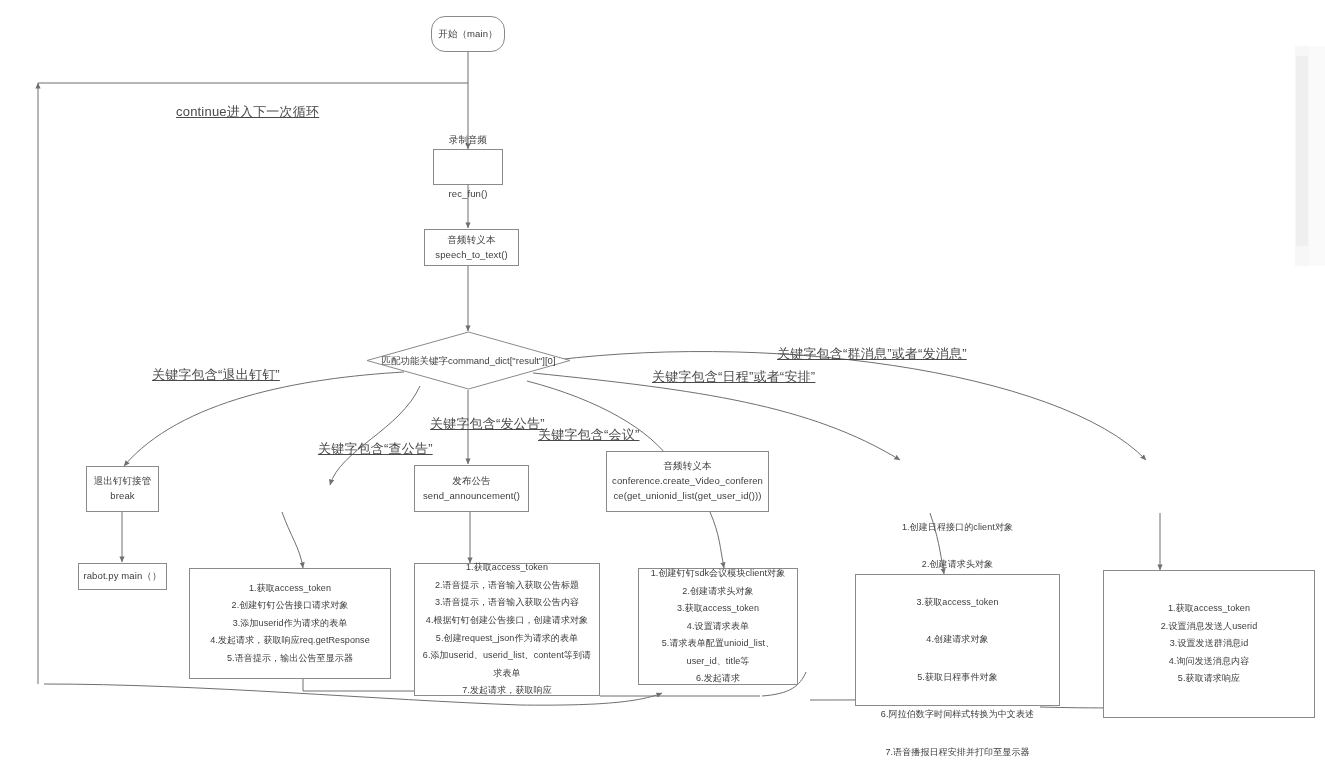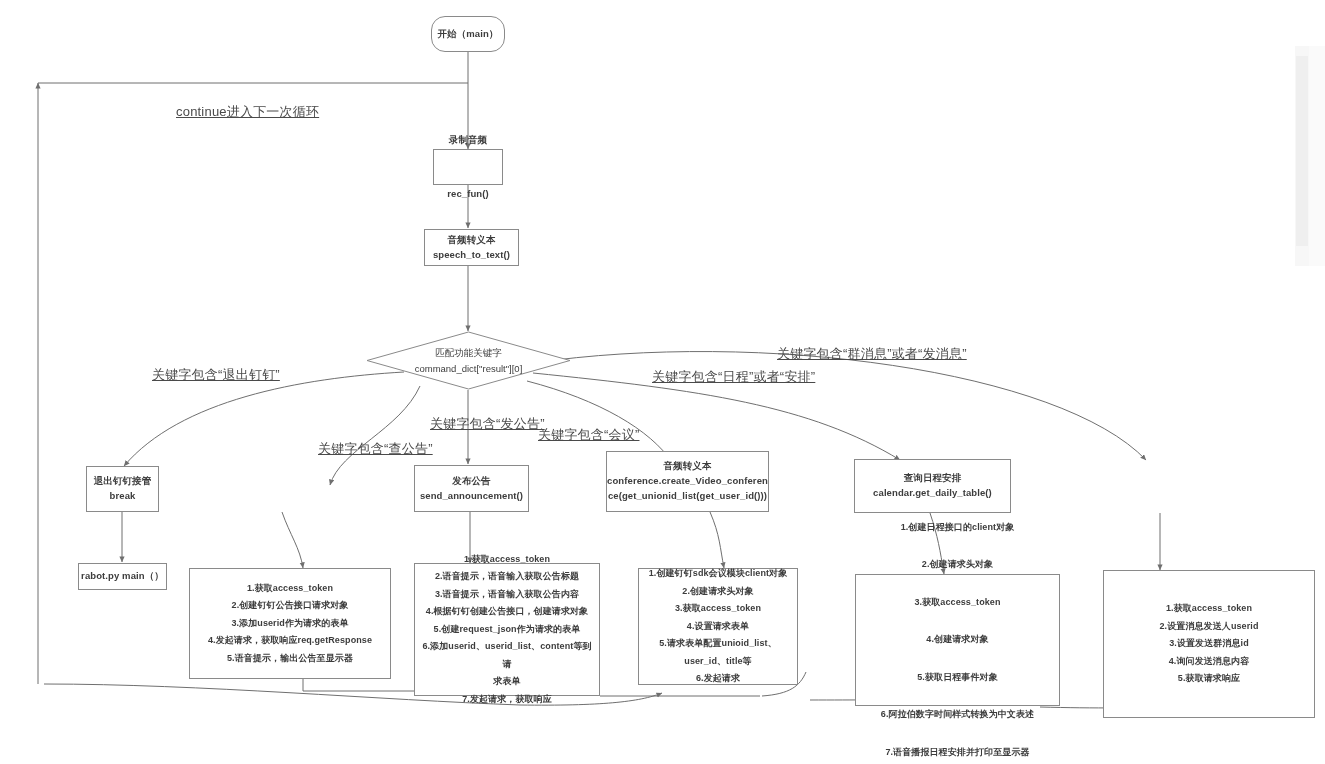--- a/index.html
+++ b/index.html
@@ -31,21 +31,20 @@
     color: #3c3c3c;
     display: flex;
     flex-direction: column;
     align-items: center;
     justify-content: center;
     text-align: center;
     font-size: 9.5px;
     line-height: 1.55;
     letter-spacing: 0.1px;
     padding: 3px 5px;
-    font-weight: bold;
   }
   .node .l {
     display: block;
     white-space: nowrap;
   }
   .node.terminator {
     border-radius: 14px;
   }
   .node.list {
     justify-content: center;
@@ -67,21 +66,21 @@
   .diamond {
     position: absolute;
   }
   .diamond .dtext {
     position: absolute;
     left: 0;
     top: 0;
     width: 100%;
     height: 100%;
     display: flex;
-    flex-direction: column;
+    flex-direction: row;
     align-items: center;
     justify-content: center;
     text-align: center;
     color: #3c3c3c;
     font-size: 9.5px;
     line-height: 1.6;
   }
   .scrollbar {
     position: absolute;
     right: 0;
@@ -212,24 +211,20 @@
     <span class="l">发布公告</span>
     <span class="l">send_announcement()</span>
   </div>
 
   <div class="node" style="left:606px; top:451px; width:163px; height:61px;">
     <span class="l">音频转义本</span>
     <span class="l">conference.create_Video_conferen</span>
     <span class="l">ce(get_unionid_list(get_user_id()))</span>
   </div>
 
-  <div class="node" style="left:854px; top:459px; width:157px; height:54px;">
-    <span class="l">查询日程安排</span>
-    <span class="l">calendar.get_daily_table()</span>
-  </div>
 
 
   <div class="node list" style="left:189px; top:568px; width:202px; height:111px;">
     <span class="l">1.获取access_token</span>
     <span class="l">2.创建钉钉公告接口请求对象</span>
     <span class="l">3.添加userid作为请求的表单</span>
     <span class="l">4.发起请求，获取响应req.getResponse</span>
     <span class="l">5.语音提示，输出公告至显示器</span>
   </div>
 

